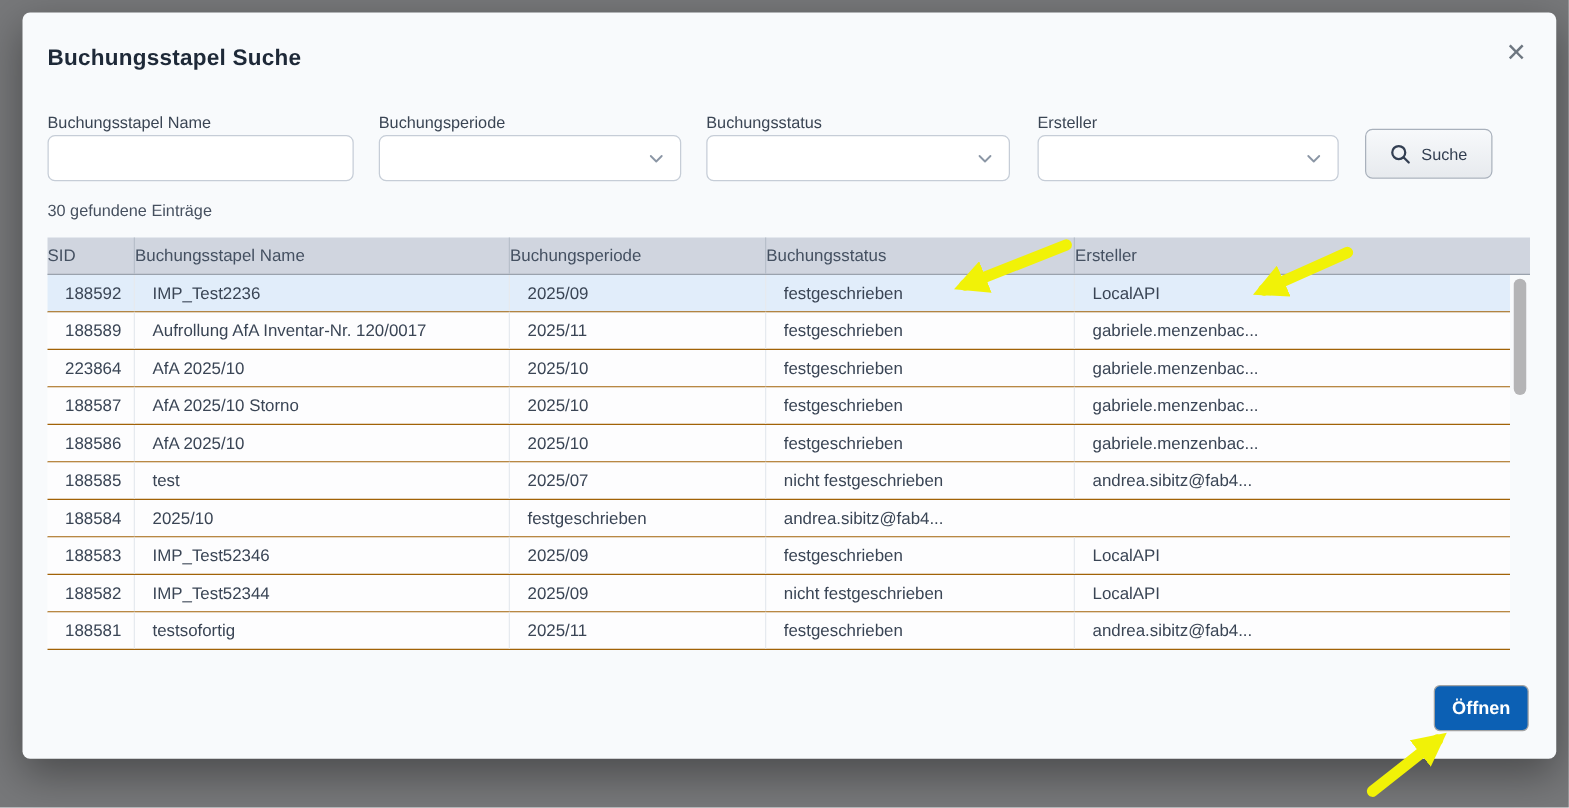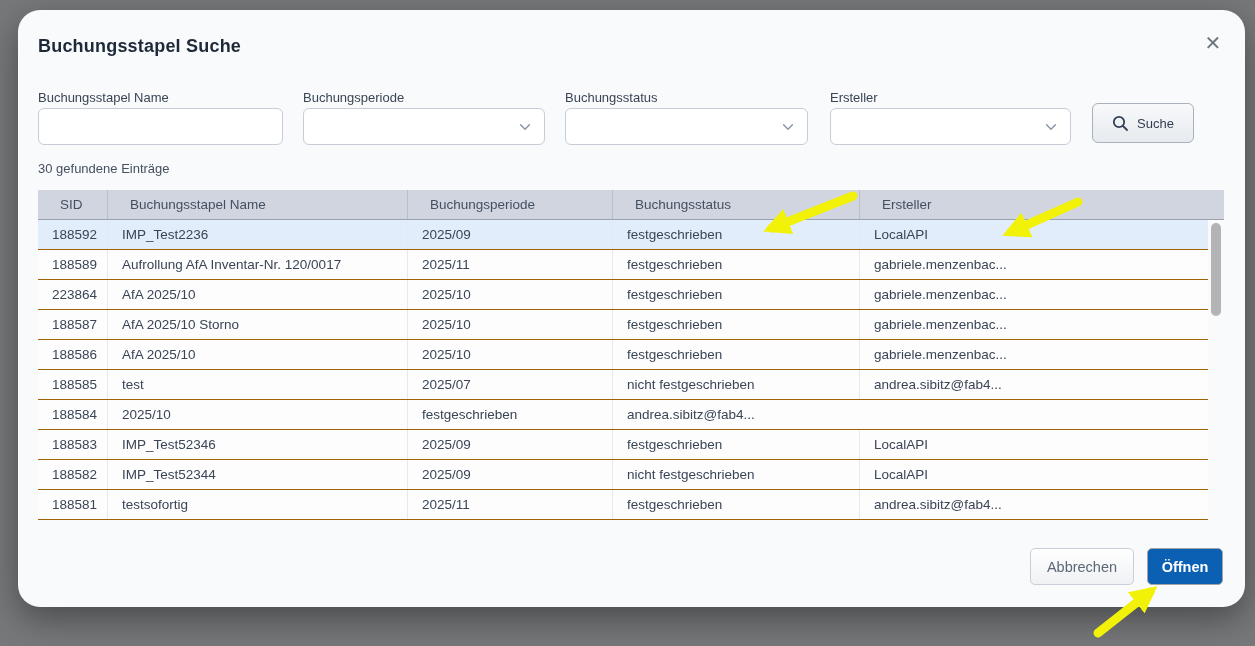--- a/index.html
+++ b/index.html
@@ -7,21 +7,21 @@
   body {
     font-family: "Liberation Sans", sans-serif;
     background: #77787a;
     position: relative;
   }
   .modal {
     position: absolute;
     left: 18px; top: 10px;
     width: 1227px; height: 597px;
     background: #f8fafc;
-    border-radius: 22px;
+    border-radius: 6px;
     box-shadow: 0 12px 34px rgba(0,0,0,0.38);
   }
   .modal-title {
     position: absolute; left: 20px; top: 26px;
     font-size: 18px; font-weight: 700; color: #1e2938;
     letter-spacing: .2px;
   }
   .close-btn {
     position: absolute; left: 1182px; top: 20px;
     width: 26px; height: 26px;
@@ -72,21 +72,21 @@
   }
   .thead {
     display: grid;
     grid-template-columns: 70px 300px 205px 247px 1fr;
     height: 30px;
     background: #d0d5df;
     border-bottom: 1px solid #9aa2ad;
   }
   .th {
     font-size: 13.5px; color: #445061;
-    line-height: 29px; padding-left: 22px;
+    line-height: 29px; padding-left: 0;
     border-right: 1px solid #b7bfca;
     overflow: hidden; white-space: nowrap;
   }
   .th:last-child { border-right: none; }
   .tbody { position: relative; height: 300px; }
   .tr {
     display: grid;
     grid-template-columns: 70px 300px 205px 247px 1fr;
     width: 1170px; height: 30px;
     background: #fdfdfe;
@@ -258,23 +258,20 @@
         <div class="td">188581</div>
         <div class="td">testsofortig</div>
         <div class="td">2025/11</div>
         <div class="td">festgeschrieben</div>
         <div class="td">andrea.sibitz@fab4...</div>
       </div>
       <div class="scroll-thumb"></div>
     </div>
   </div>
 
-  <button class="footer-btn cancel-btn">
-    <span>Abbrechen</span>
-  </button>
   <button class="footer-btn open-btn">
     <span>Öffnen</span>
   </button>
 
 </div>
 
 <svg class="arrows-overlay" width="1255" height="646" viewBox="0 0 1255 646">
   <defs>
     <marker id="ah" viewBox="0 0 10 10" refX="6.5" refY="5" markerWidth="3" markerHeight="3" orient="auto-start-reverse">
       <path d="M0,0 L10,5 L0,10 z" fill="#f1f207"></path>

